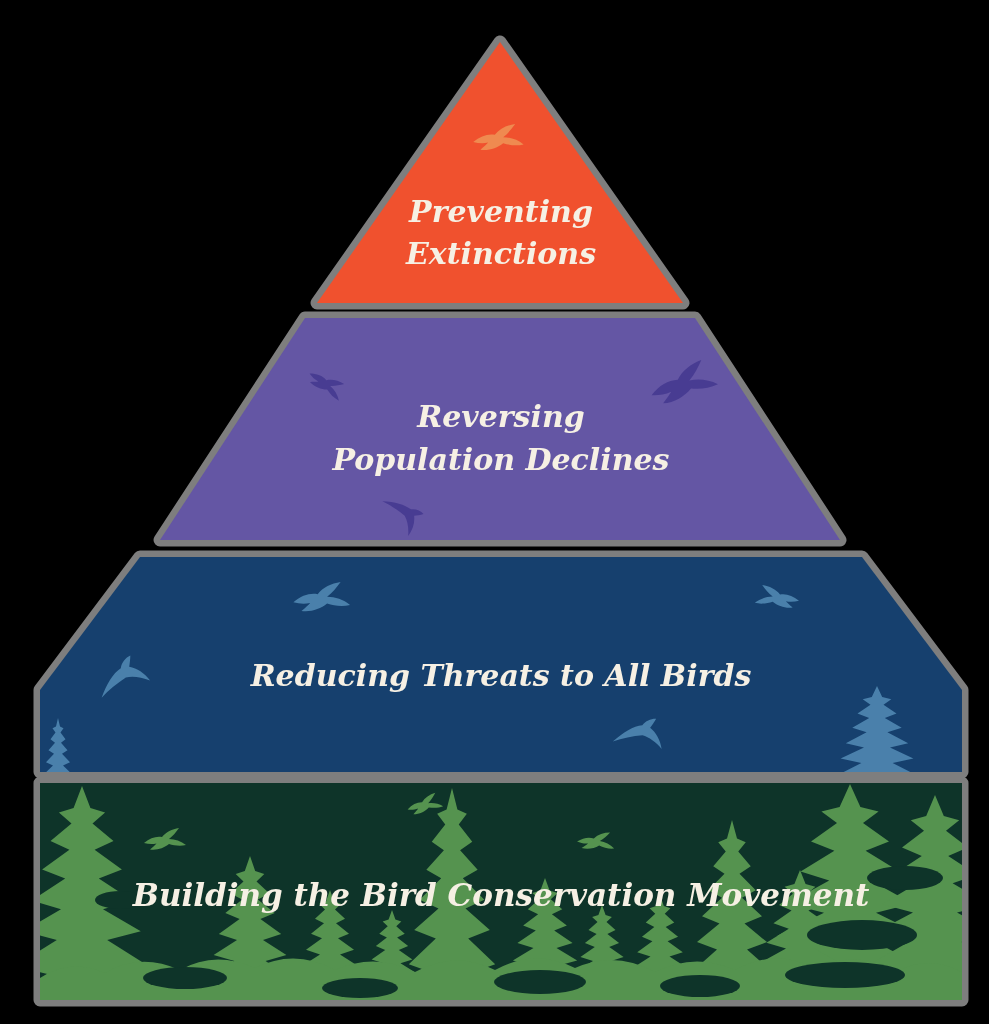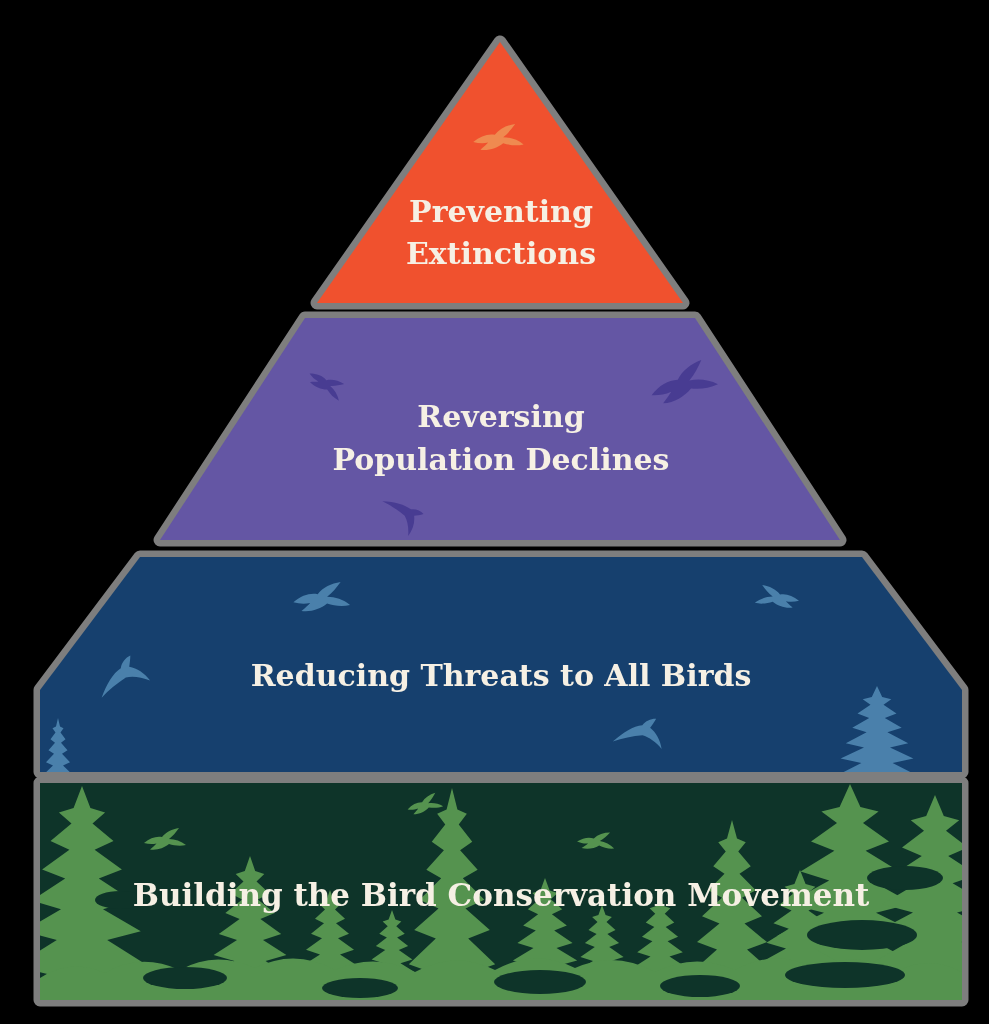--- a/index.html
+++ b/index.html
@@ -5,20 +5,21 @@
   html, body {
     margin: 0;
     padding: 0;
     background: #000000;
   }
   .stage {
     width: 989px;
     height: 1024px;
     margin: 0 auto;
     position: relative;
+    font-style: italic;
   }
   svg { display: block; }
   .tier-label {
     font-family: "DejaVu Serif", "Liberation Serif", serif;
     font-weight: 700;
     text-anchor: middle;
   }
   .label-lg { font-size: 30px; }
   .label-xl { font-size: 31px; }
   .outline {

